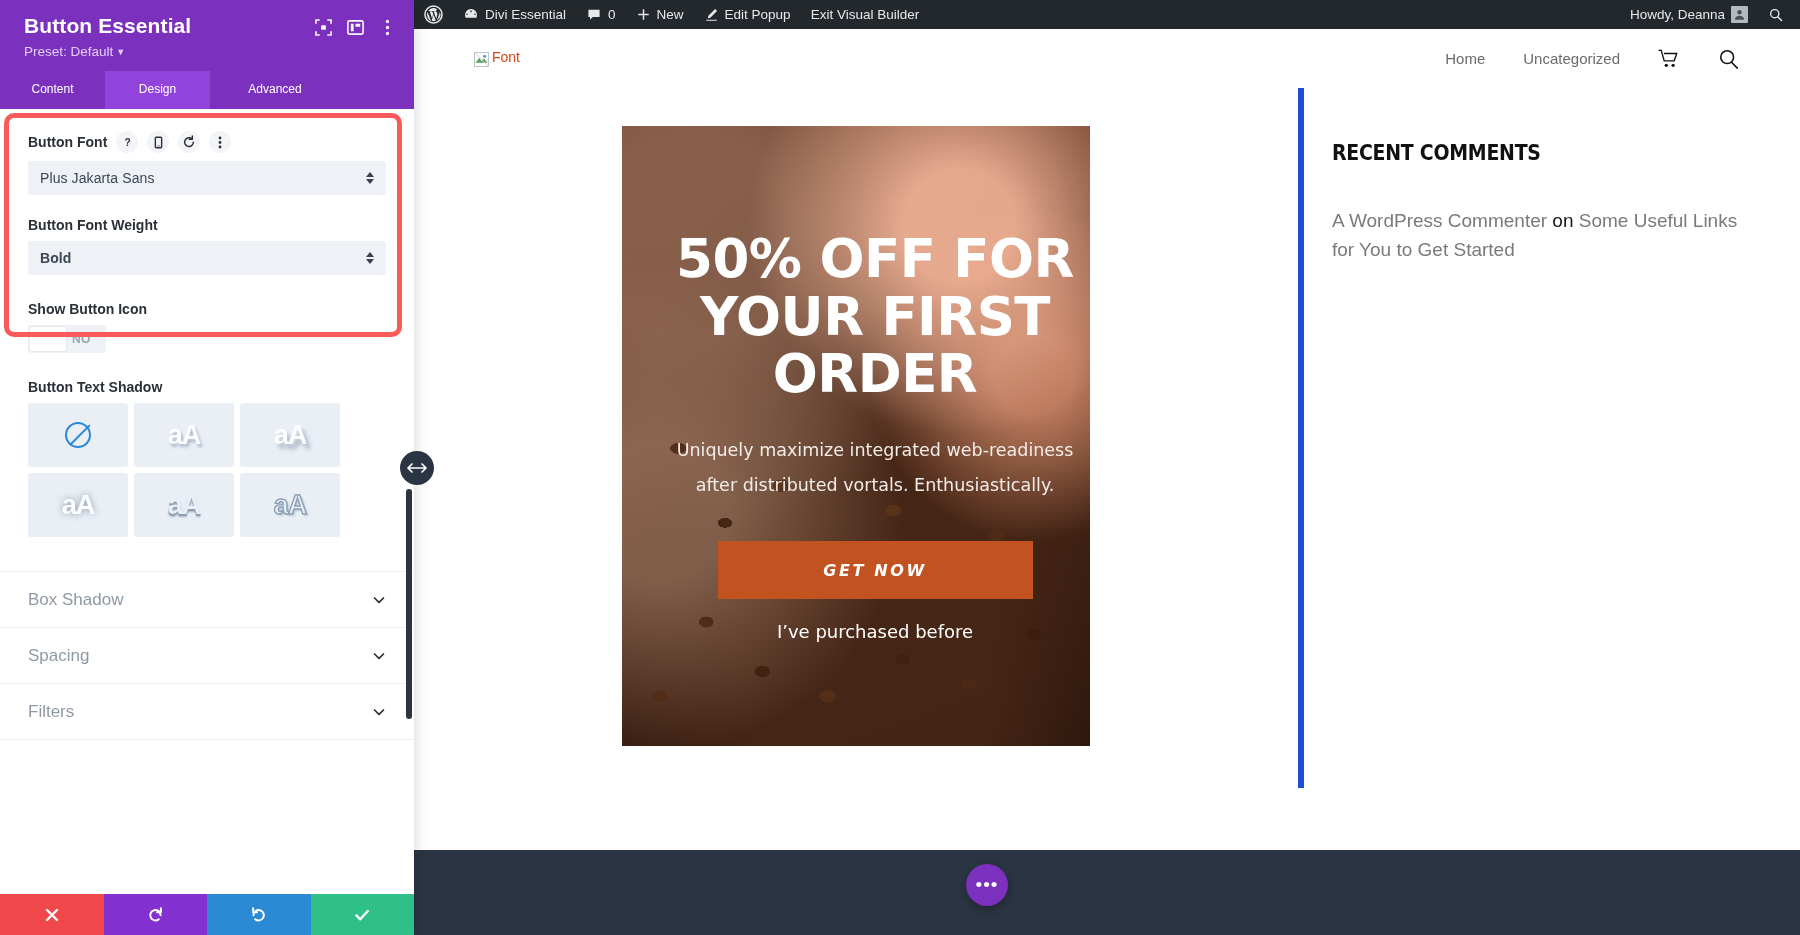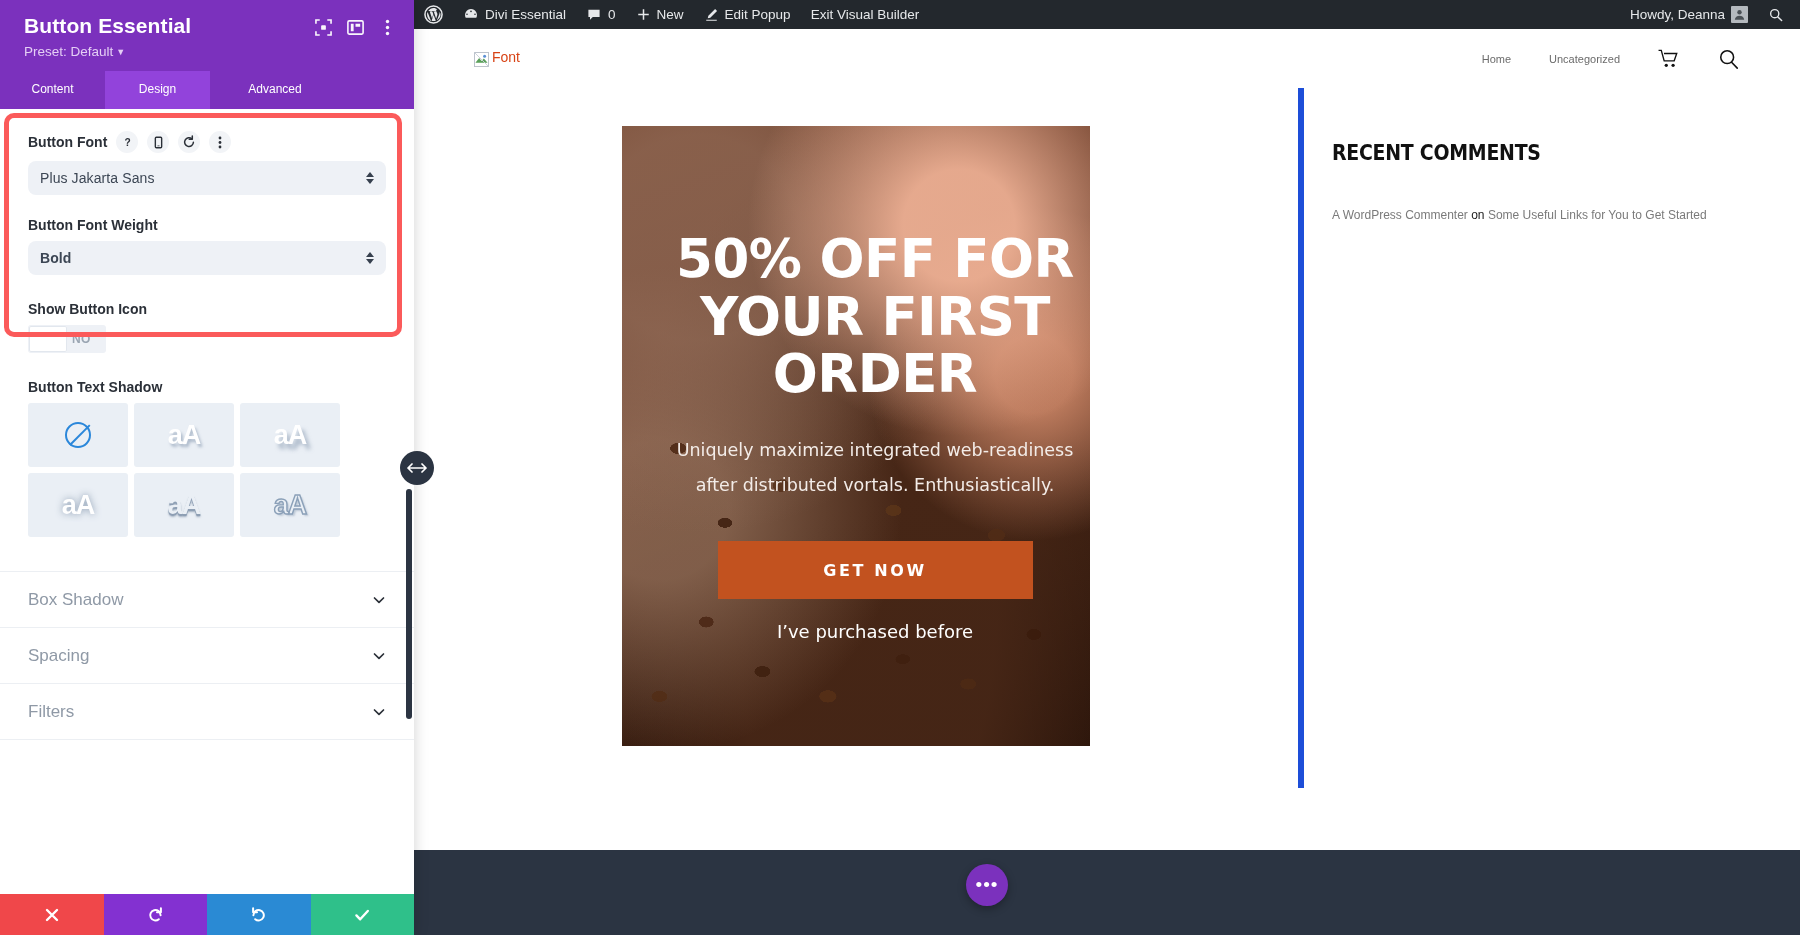--- a/index.html
+++ b/index.html
@@ -75,21 +75,21 @@
   .mini-icon {
     width: 22px; height: 22px; border-radius: 50%;
     display: flex; align-items: center; justify-content: center;
     cursor: pointer;
   }
   .mini-icon.round-bg { background: #f2f4f7; }
   .mini-icon svg { display: block; }
 
   .select-box {
     background: #eef1f6;
-    border: none; border-radius: 8px;
+    border: none; border-radius: 3px;
     height: 34px;
     display: flex; align-items: center; justify-content: space-between;
     padding: 4px 12px;
     font-size: 14px; color: #3c4654;
     cursor: pointer;
   }
   .select-box .sel-val { letter-spacing: .1px; }
   .select-box.bold .sel-val { font-weight: 700; }
   .spinner { display:flex; flex-direction:column; gap:2px; align-items:center; }
   .spinner i { display:block; width:0; height:0; border-left:4px solid transparent; border-right:4px solid transparent; }
@@ -188,21 +188,21 @@
   .site-header {
     height: 59px; background: #fff;
     display: flex; align-items: center;
     padding: 0 60px 0 60px;
     position: relative;
   }
   .broken-img { display: flex; align-items: flex-start; gap: 3px; }
   .broken-img-icon { width: 15px; height: 15px; position: relative; margin-top: 2px;}
   .broken-img-alt { color: #d84315; font-size: 14px; line-height: 1; }
   .site-nav { margin-left: auto; display: flex; align-items: center; gap: 38px; }
-  .nav-link { font-size: 11px; color: #6b6b6b; cursor: pointer; font-family: "Liberation Sans", sans-serif; }
+  .nav-link { font-size: 15px; color: #6b6b6b; cursor: pointer; font-family: "Liberation Sans", sans-serif; }
   .nav-icon { cursor: pointer; color: #111; display:flex; align-items:center;}
 
   .site-main { display: flex; position: relative; }
   .content-col {
     width: 884px; padding: 38px 0 0 0;
     display: flex; justify-content: center;
     position: relative;
   }
   .sidebar-col {
     width: 502px; padding: 52px 40px 0 28px;
@@ -210,21 +210,21 @@
     min-height: 700px;
   }
   .widget-title {
     font-family: "DejaVu Sans", sans-serif;
     font-weight: 700;
     font-size: 22px; letter-spacing: -.3px;
     color: #111; text-transform: uppercase;
     margin-bottom: 20px;
     transform: scaleX(0.86); transform-origin: left center;
   }
-  .widget-item { font-size: 12px; line-height: 1.55; color: #7a7a7a; margin-top: 41px; }
+  .widget-item { font-size: 19px; line-height: 1.55; color: #7a7a7a; margin-top: 41px; }
   .widget-item .author { color: #7a7a7a; }
   .widget-item .on { color: #1a1a1a; }
   .widget-item a { color: #7a7a7a; text-decoration: none; cursor: pointer; }
 
   
   .popup-card {
     width: 468px; height: 620px;
     position: relative; overflow: hidden;
     display: flex; flex-direction: column; align-items: flex-end; justify-content: center;
     text-align: center;
@@ -271,20 +271,21 @@
   }
   .popup-cta {
     margin: 38px auto 0 auto;
     width: 315px; height: 58px;
     background: #c2521f;
     color: #fff;
     display: flex; align-items: center; justify-content: center;
     font-size: 16px; font-weight: 700; letter-spacing: 2.6px;
     cursor: pointer;
     font-family: "DejaVu Sans", sans-serif;
+    font-style: italic;
   }
   .popup-link {
     margin-top: 22px; font-size: 18px; color: #fff; cursor: pointer;
     font-family: "DejaVu Sans", sans-serif;
   }
 
   
   #vb-bottom {
     position: absolute; left: 414px; top: 850px; width: 1386px; height: 85px;
     background: #2b3442; z-index: 25;

